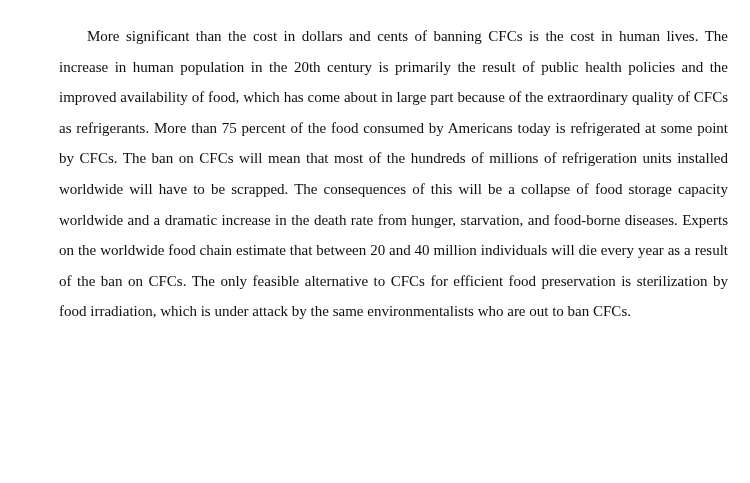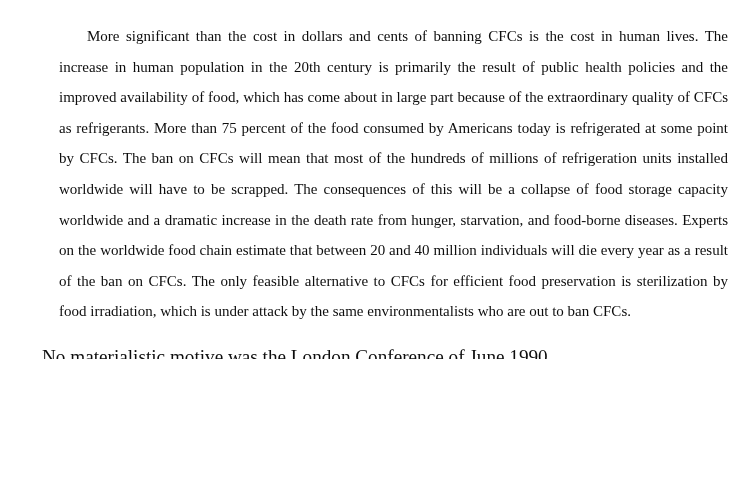--- a/index.html
+++ b/index.html
@@ -52,15 +52,14 @@
     width: 28px;
   }
 </style>
 </head>
 <body>
 
 <div class="page">
 
   <p class="body-text"><span class="indent"></span><span>More significant than the cost in dollars and cents of banning CFCs is the cost in human lives. The increase in human population in the 20th century is primarily the result of public health policies and the improved availability of food, which has come about in large part because of the extraordinary quality of CFCs as refrigerants. More than 75 percent of the food consumed by Americans today is refrigerated at some point by CFCs. The ban on CFCs will mean that most of the hundreds of millions of refrigeration units installed worldwide will have to be scrapped. The consequences of this will be a collapse of food storage capacity worldwide and a dramatic increase in the death rate from hunger, starvation, and food-borne diseases. Experts on the worldwide food chain estimate that between 20 and 40 million individuals will die every year as a result of the ban on CFCs. The only feasible alternative to CFCs for efficient food preservation is sterilization by food irradiation, which is under attack by the same environmentalists who are out to ban CFCs.</span></p>
 
-  <div class="cut-line"><span class="indent"></span><span>No materialistic motive was the London Conference of June 1990</span></div>
 
 </div>
 
 </body></html>

